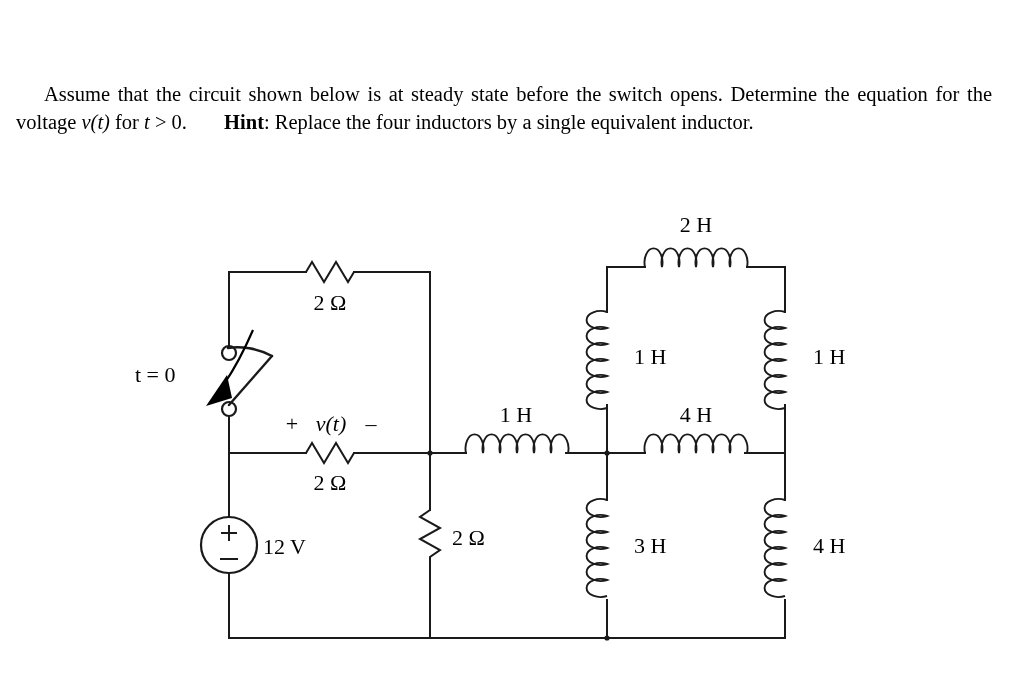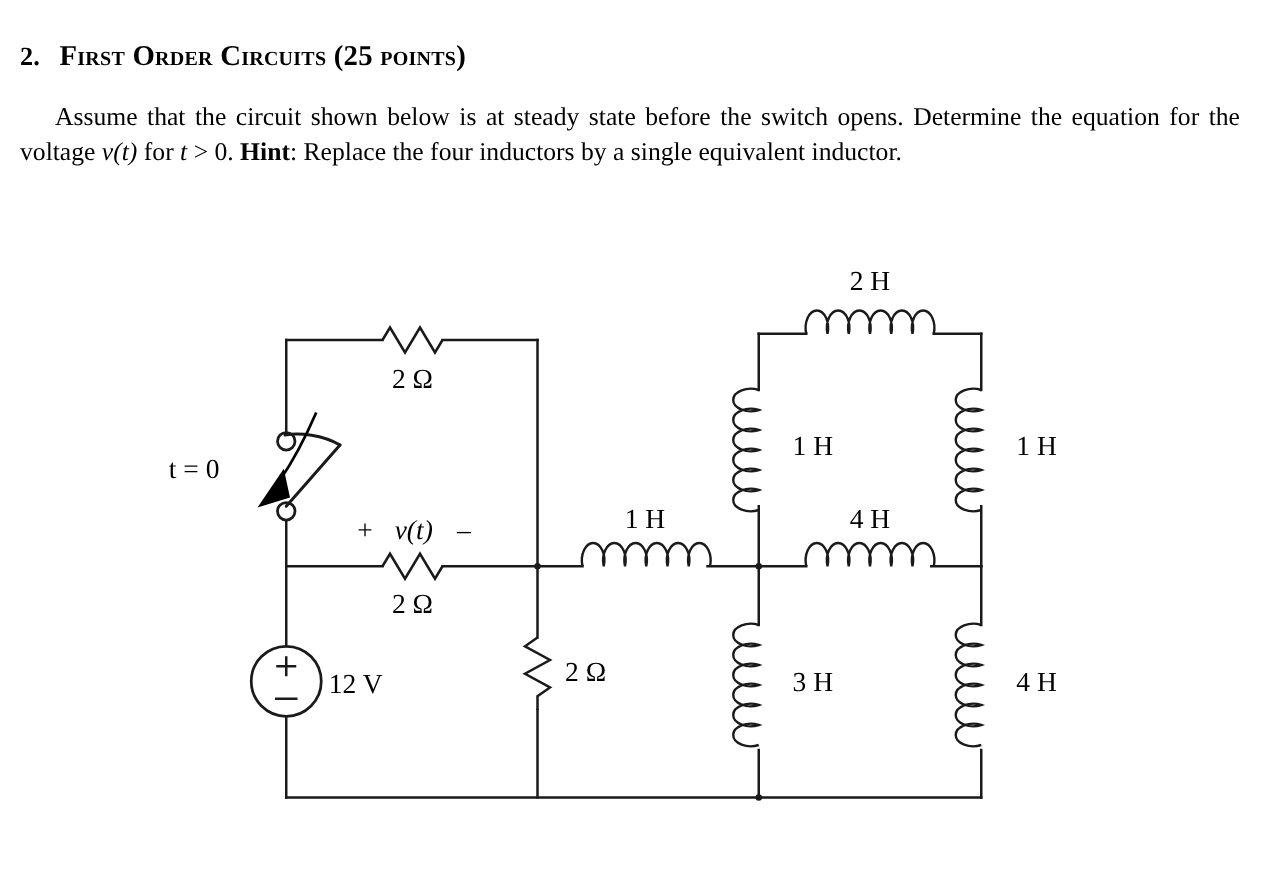--- a/index.html
+++ b/index.html
@@ -47,21 +47,21 @@
     font-size: 20.5px;
     line-height: 1.38;
     text-align: justify;
     text-justify: inter-word;
   }
   .problem-body .indent {
     display: inline-block;
     width: 28px;
   }
   .problem-body i { font-style: italic; }
-  .problem-body b { font-weight: bold; }
+  .problem-body b { font-weight: bold; margin-left: 32px; }
 
   
   #circuit {
     position: absolute;
     left: 0;
     top: 170px;
     width: 1024px;
     height: 527px;
   }
   #circuit svg {
@@ -116,24 +116,20 @@
     stroke: #000;
     stroke-width: 2.2;
     fill: none;
   }
 </style>
 </head>
 <body>
 
 <div id="page">
 
-  <div class="problem-heading">
-    <span class="num">2.</span>
-    <span class="smallcaps" style="margin-left:10px;">First Order Circuits (25 points)</span>
-  </div>
 
   <div class="problem-body">
     <span class="indent"></span><span>Assume that the circuit shown below is at steady state before the switch opens. Determine the equation for the voltage </span><i>v(t)</i><span> for </span><i>t</i><span> &gt; 0. </span><b>Hint</b><span>: Replace the four inductors by a single equivalent inductor.</span>
   </div>
 
   <div id="circuit">
     <svg width="1024" height="527" viewBox="0 0 1024 527" xmlns="http://www.w3.org/2000/svg">
 
       <g>
         <path class="wire" d="M 229 102 L 229 175"></path>

